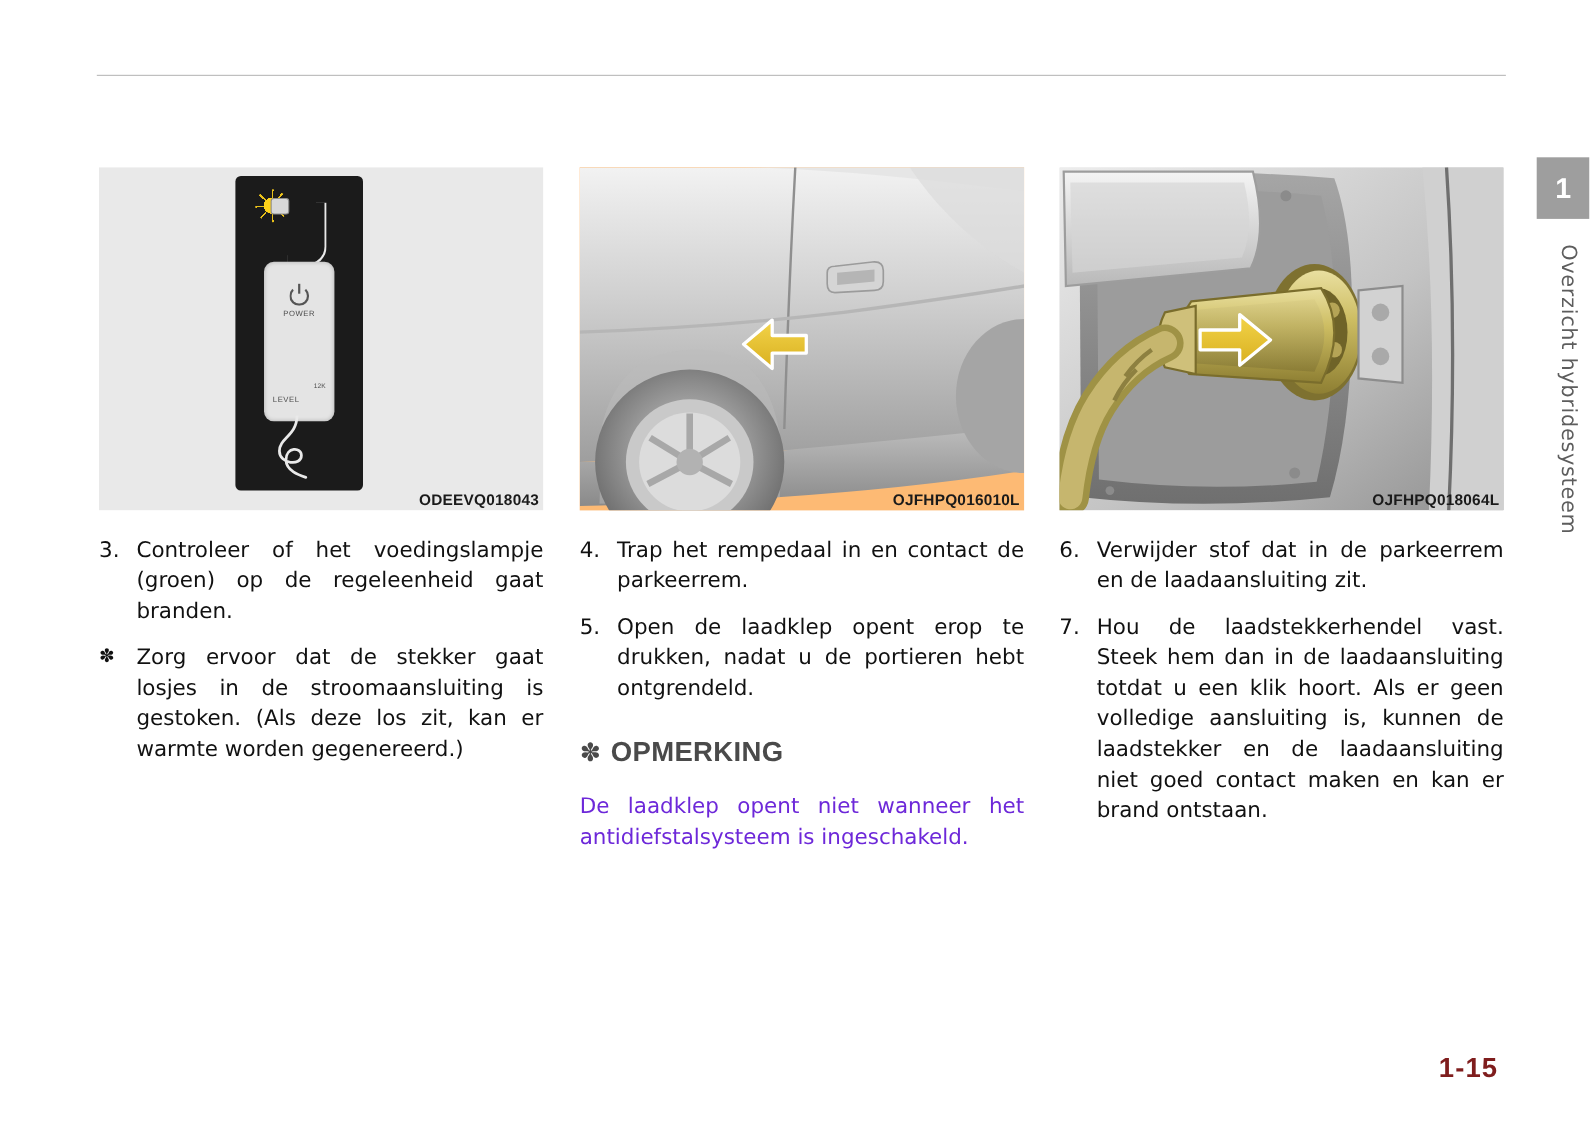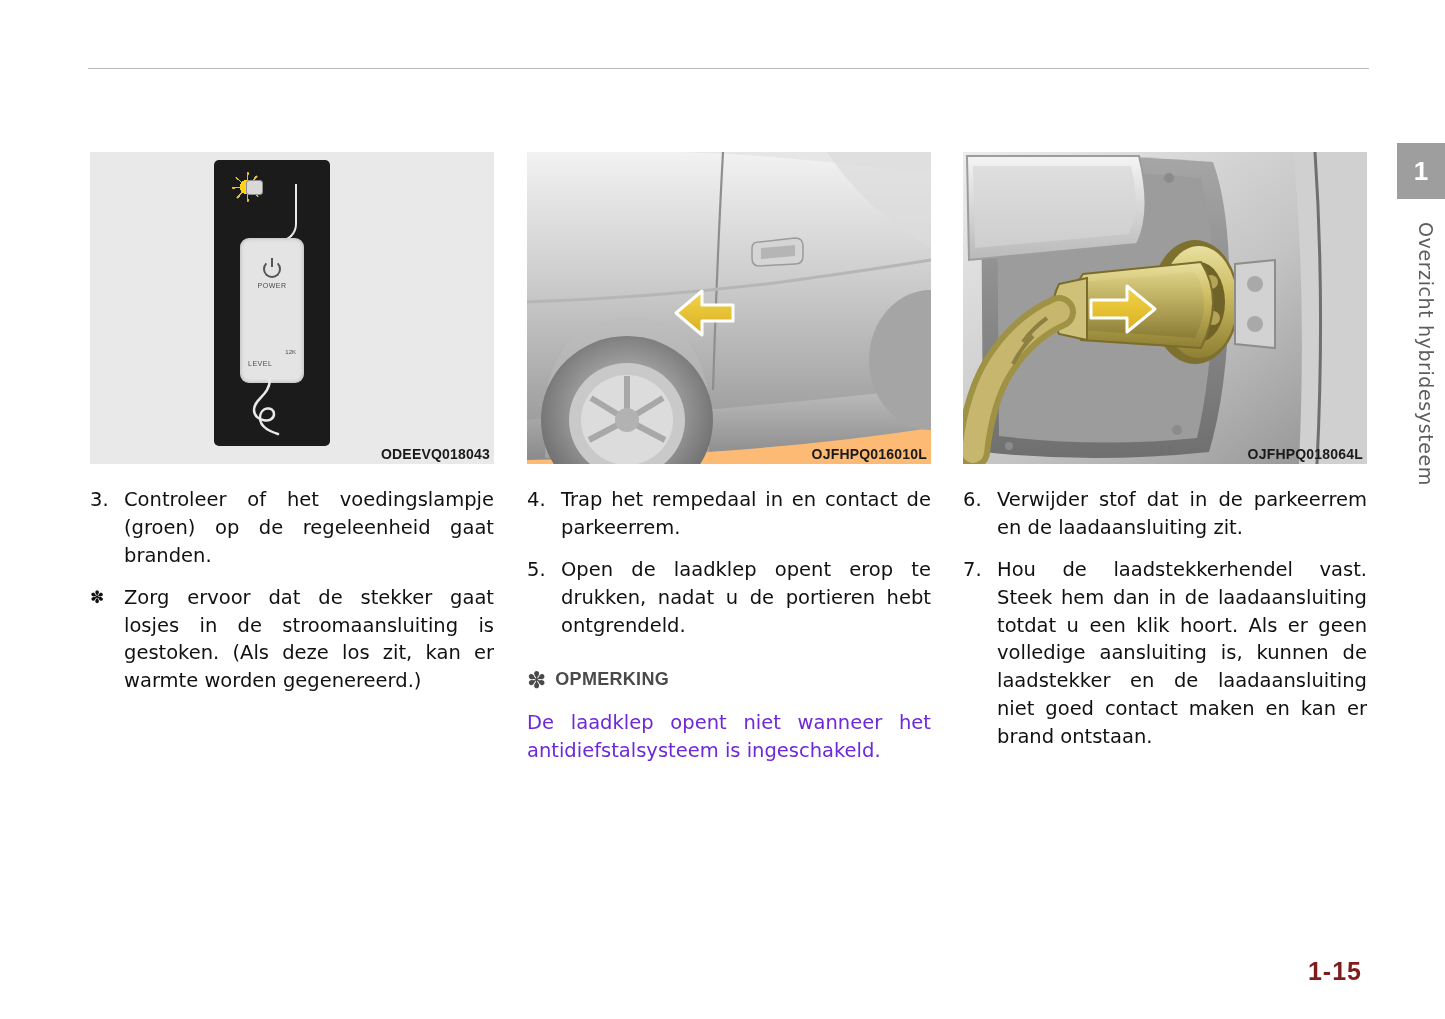--- a/index.html
+++ b/index.html
@@ -128,21 +128,21 @@
     gap: 9px;
     margin-top: 28px;
     margin-bottom: 16px;
   }
   .note-star {
     font-size: 23px;
     color: #4a4a4a;
     line-height: 1;
   }
   .note-title {
-    font-size: 18px;
+    font-size: 25px;
     font-weight: bold;
     font-family: "Liberation Sans", sans-serif;
     color: #4a4a4a;
     letter-spacing: 0.3px;
   }
   .note-body {
     font-size: 19.5px;
     line-height: 1.45;
     color: #6d28d9;
     text-align: justify;

